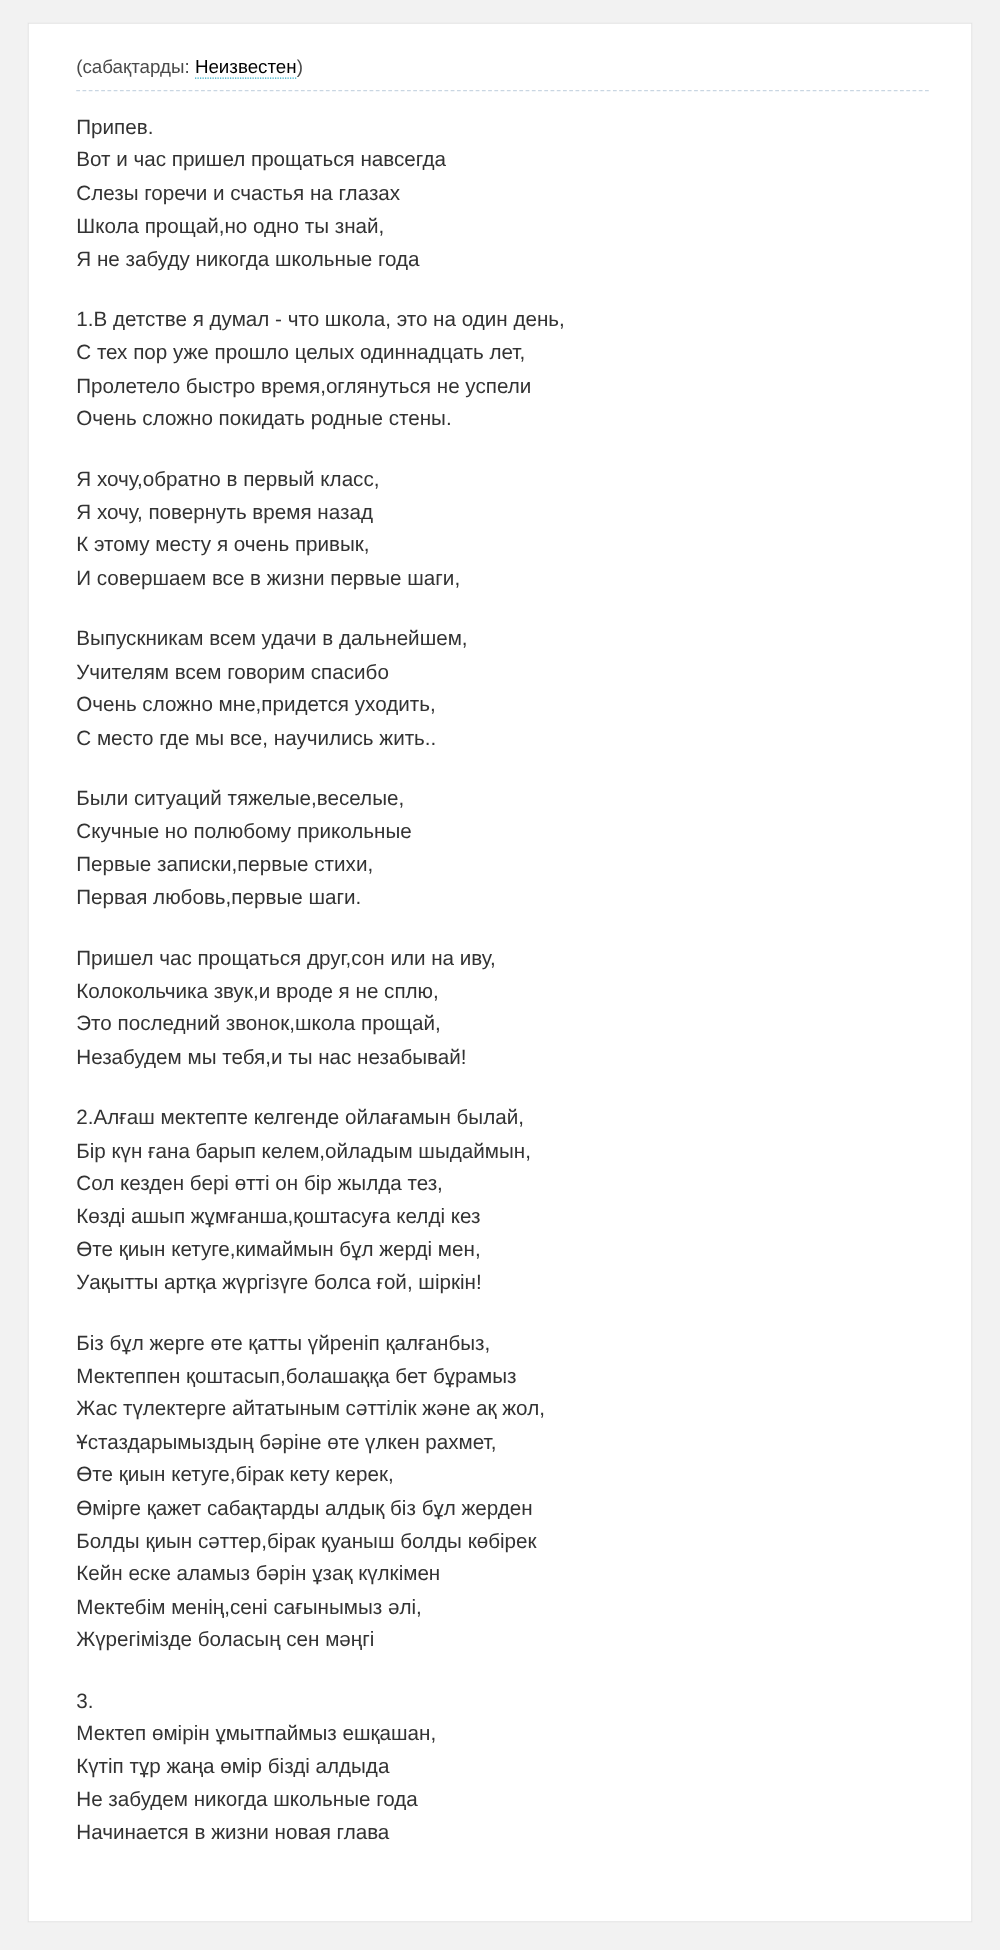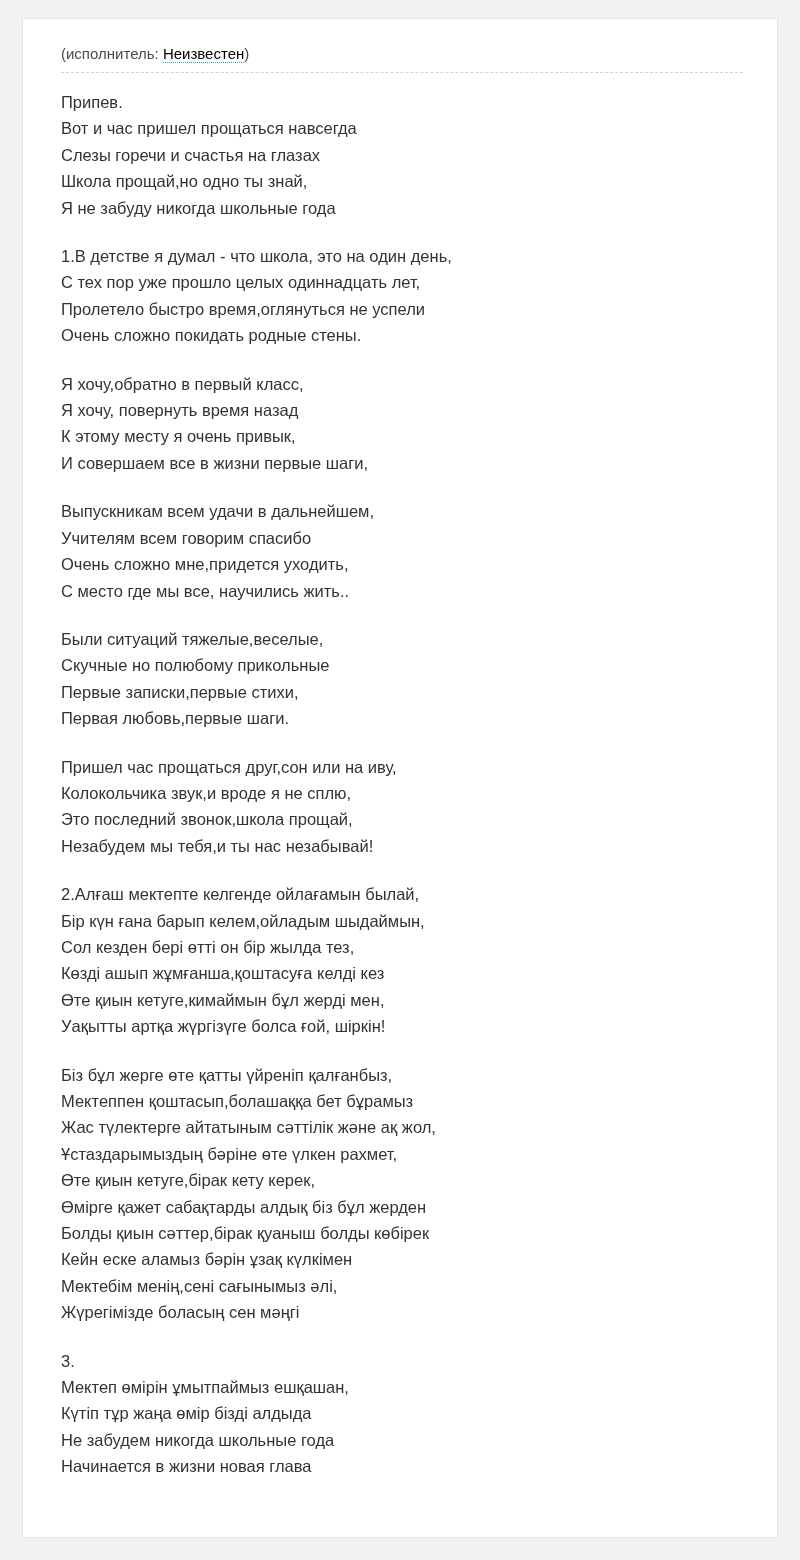--- a/index.html
+++ b/index.html
@@ -71,20 +71,20 @@
   }
 </style>
 </head>
 <body>
 
 <div class="page">
   <div class="sheet">
 
 
     <div class="artist-line">
-      <span class="paren">(исполнитель:</span>
+      <span class="paren">(сабақтарды:</span>
       <span class="artist-link">Неизвестен</span><span class="paren">)</span>
     </div>
 
     <div class="lyrics" id="lyrics-body"><p class="lyrics-block"><span class="line">Припев.</span><span class="line">Вот и час пришел прощаться навсегда</span><span class="line">Слезы горечи и счастья на глазах</span><span class="line">Школа прощай,но одно ты знай,</span><span class="line">Я не забуду никогда школьные года</span></p><p class="lyrics-block"><span class="line">1.В детстве я думал - что школа, это на один день,</span><span class="line">С тех пор уже прошло целых одиннадцать лет,</span><span class="line">Пролетело быстро время,оглянуться не успели</span><span class="line">Очень сложно покидать родные стены.</span></p><p class="lyrics-block"><span class="line">Я хочу,обратно в первый класс,</span><span class="line">Я хочу, повернуть время назад</span><span class="line">К этому месту я очень привык,</span><span class="line">И совершаем все в жизни первые шаги,</span></p><p class="lyrics-block"><span class="line">Выпускникам всем удачи в дальнейшем,</span><span class="line">Учителям всем говорим спасибо</span><span class="line">Очень сложно мне,придется уходить,</span><span class="line">С место где мы все, научились жить..</span></p><p class="lyrics-block"><span class="line">Были ситуаций тяжелые,веселые,</span><span class="line">Скучные но полюбому прикольные</span><span class="line">Первые записки,первые стихи,</span><span class="line">Первая любовь,первые шаги.</span></p><p class="lyrics-block"><span class="line">Пришел час прощаться друг,сон или на иву,</span><span class="line">Колокольчика звук,и вроде я не сплю,</span><span class="line">Это последний звонок,школа прощай,</span><span class="line">Незабудем мы тебя,и ты нас незабывай!</span></p><p class="lyrics-block"><span class="line">2.Алғаш мектепте келгенде ойлағамын былай,</span><span class="line">Бір күн ғана барып келем,ойладым шыдаймын,</span><span class="line">Сол кезден бері өтті он бір жылда тез,</span><span class="line">Көзді ашып жұмғанша,қоштасуға келді кез</span><span class="line">Өте қиын кетуге,кимаймын бұл жерді мен,</span><span class="line">Уақытты артқа жүргізүге болса ғой, шіркін!</span></p><p class="lyrics-block"><span class="line">Біз бұл жерге өте қатты үйреніп қалғанбыз,</span><span class="line">Мектеппен қоштасып,болашаққа бет бұрамыз</span><span class="line">Жас түлектерге айтатыным сәттілік және ақ жол,</span><span class="line">Ұстаздарымыздың бәріне өте үлкен рахмет,</span><span class="line">Өте қиын кетуге,бірак кету керек,</span><span class="line">Өмірге қажет сабақтарды алдық біз бұл жерден</span><span class="line">Болды қиын сәттер,бірак қуаныш болды көбірек</span><span class="line">Кейн еске аламыз бәрін ұзақ күлкімен</span><span class="line">Мектебім менің,сені сағынымыз әлі,</span><span class="line">Жүрегімізде боласың сен мәңгі</span></p><p class="lyrics-block"><span class="line">3.</span><span class="line">Мектеп өмірін ұмытпаймыз ешқашан,</span><span class="line">Күтіп тұр жаңа өмір бізді алдыда</span><span class="line">Не забудем никогда школьные года</span><span class="line">Начинается в жизни новая глава</span></p></div>
 
   </div>
 </div>
 
 </body></html>

